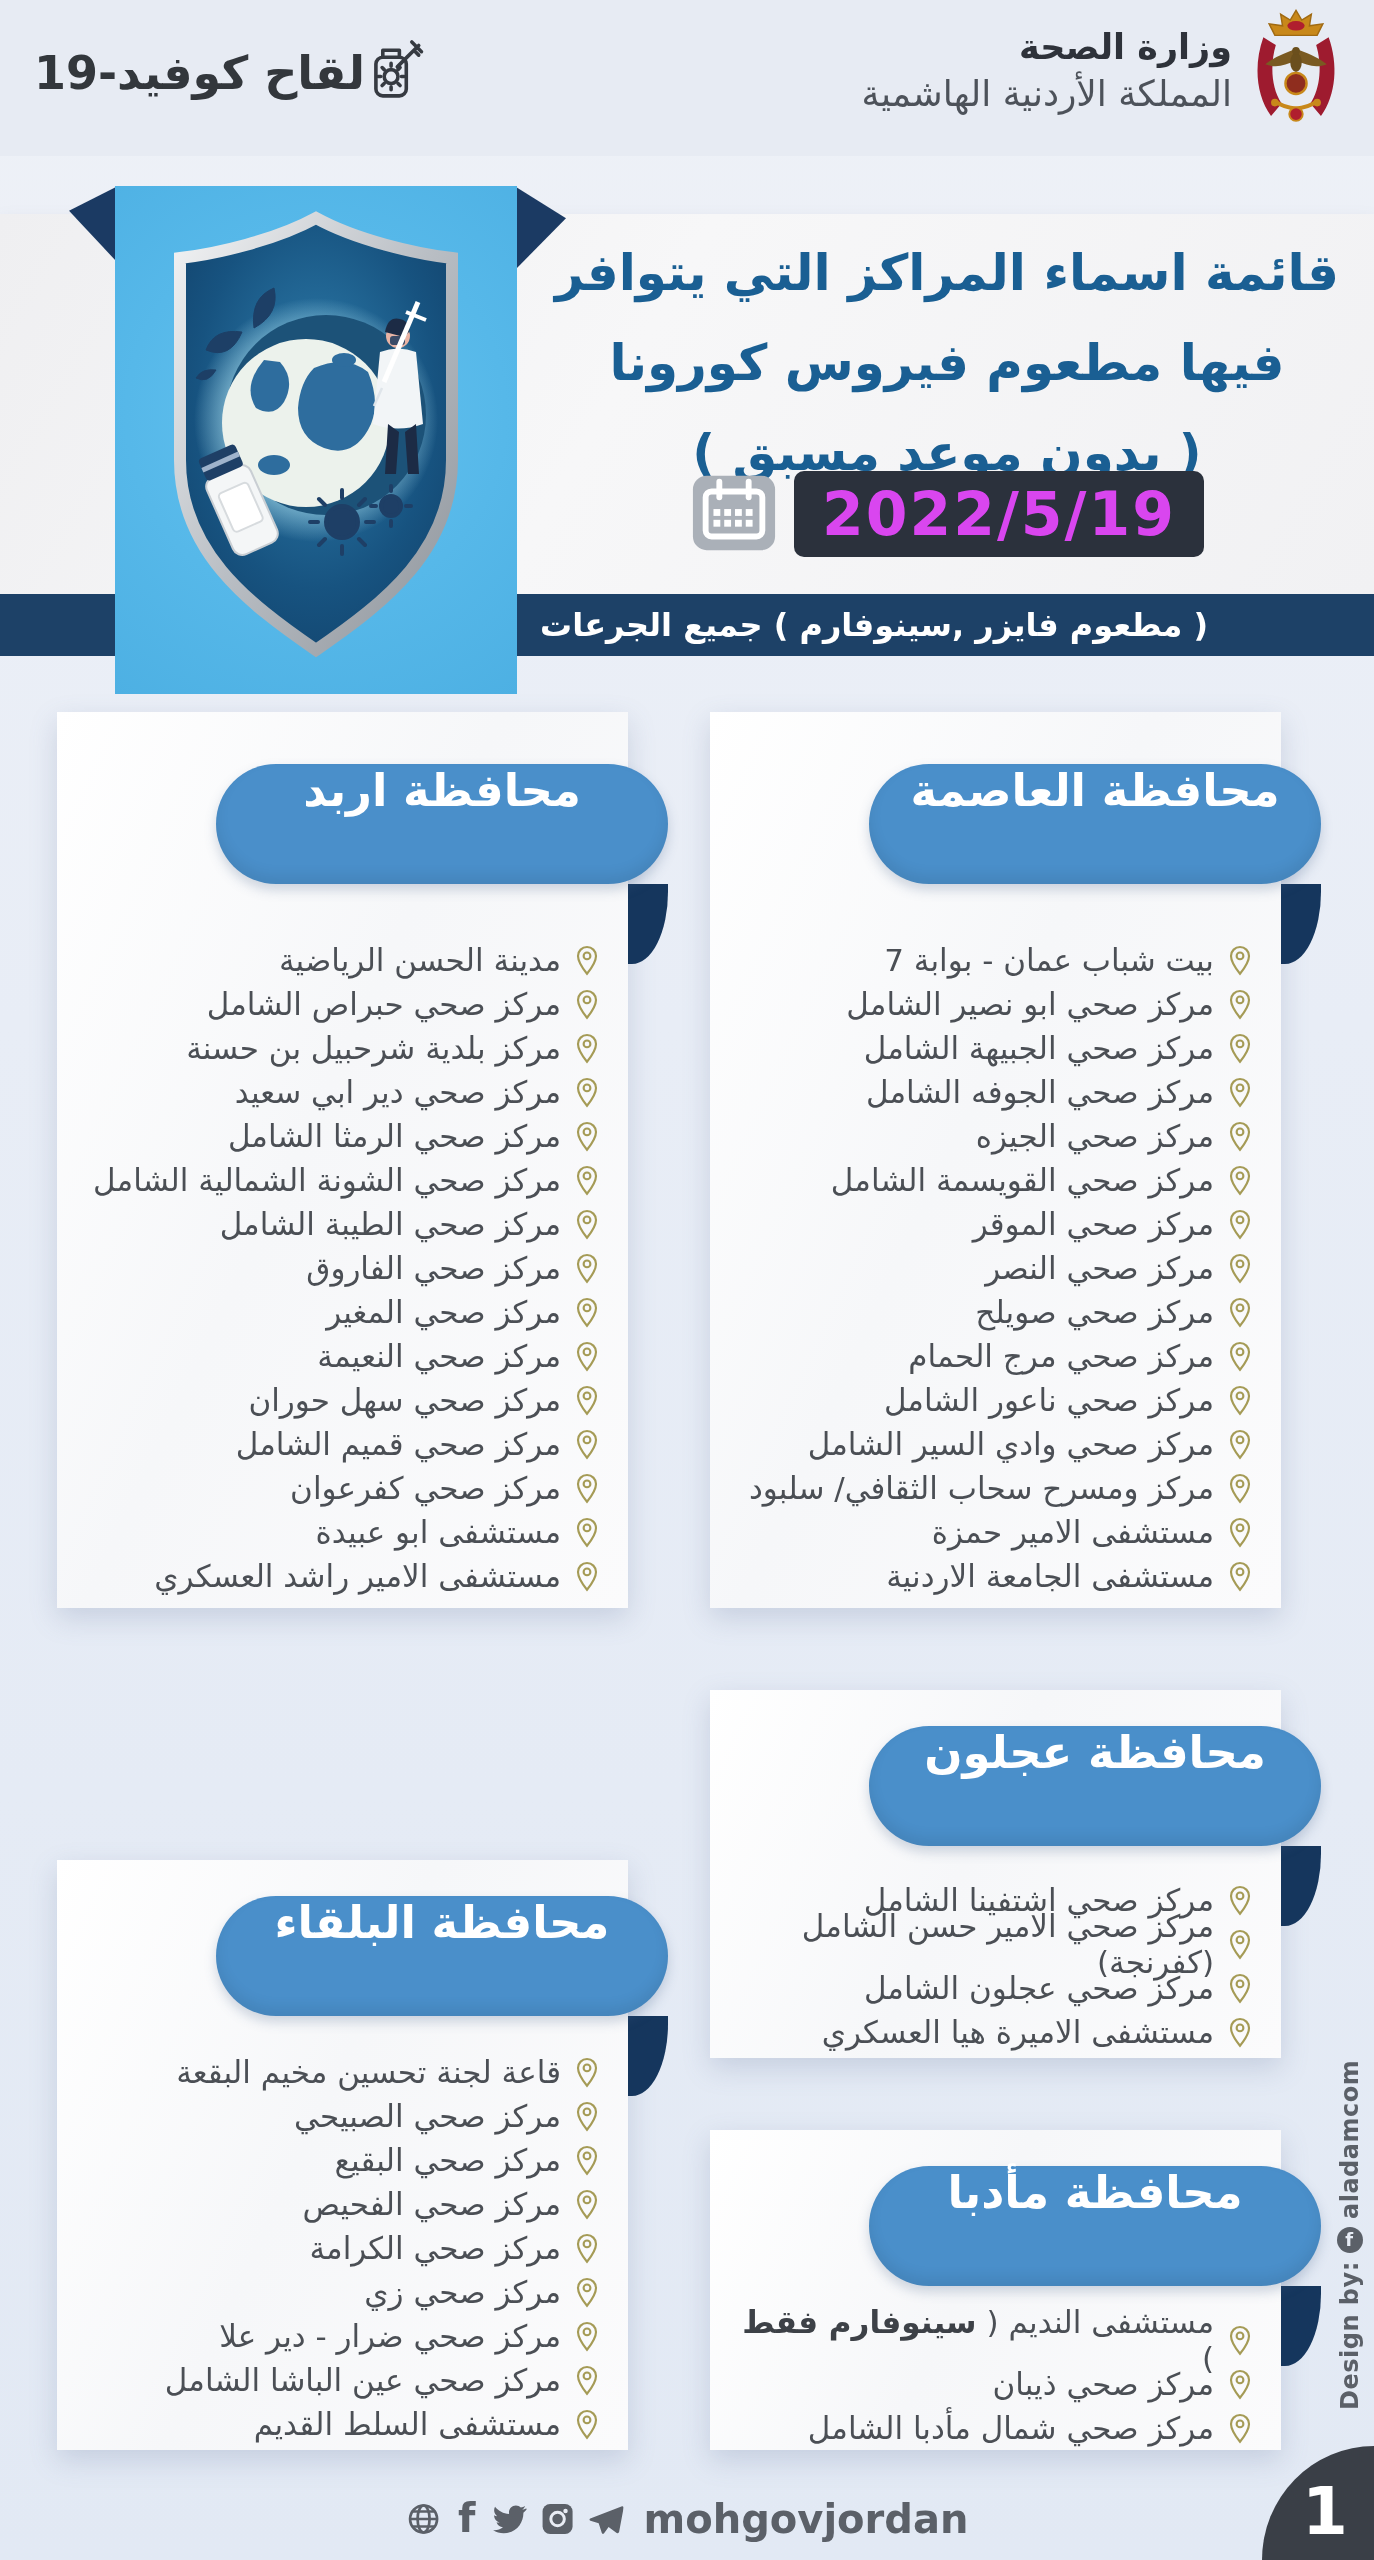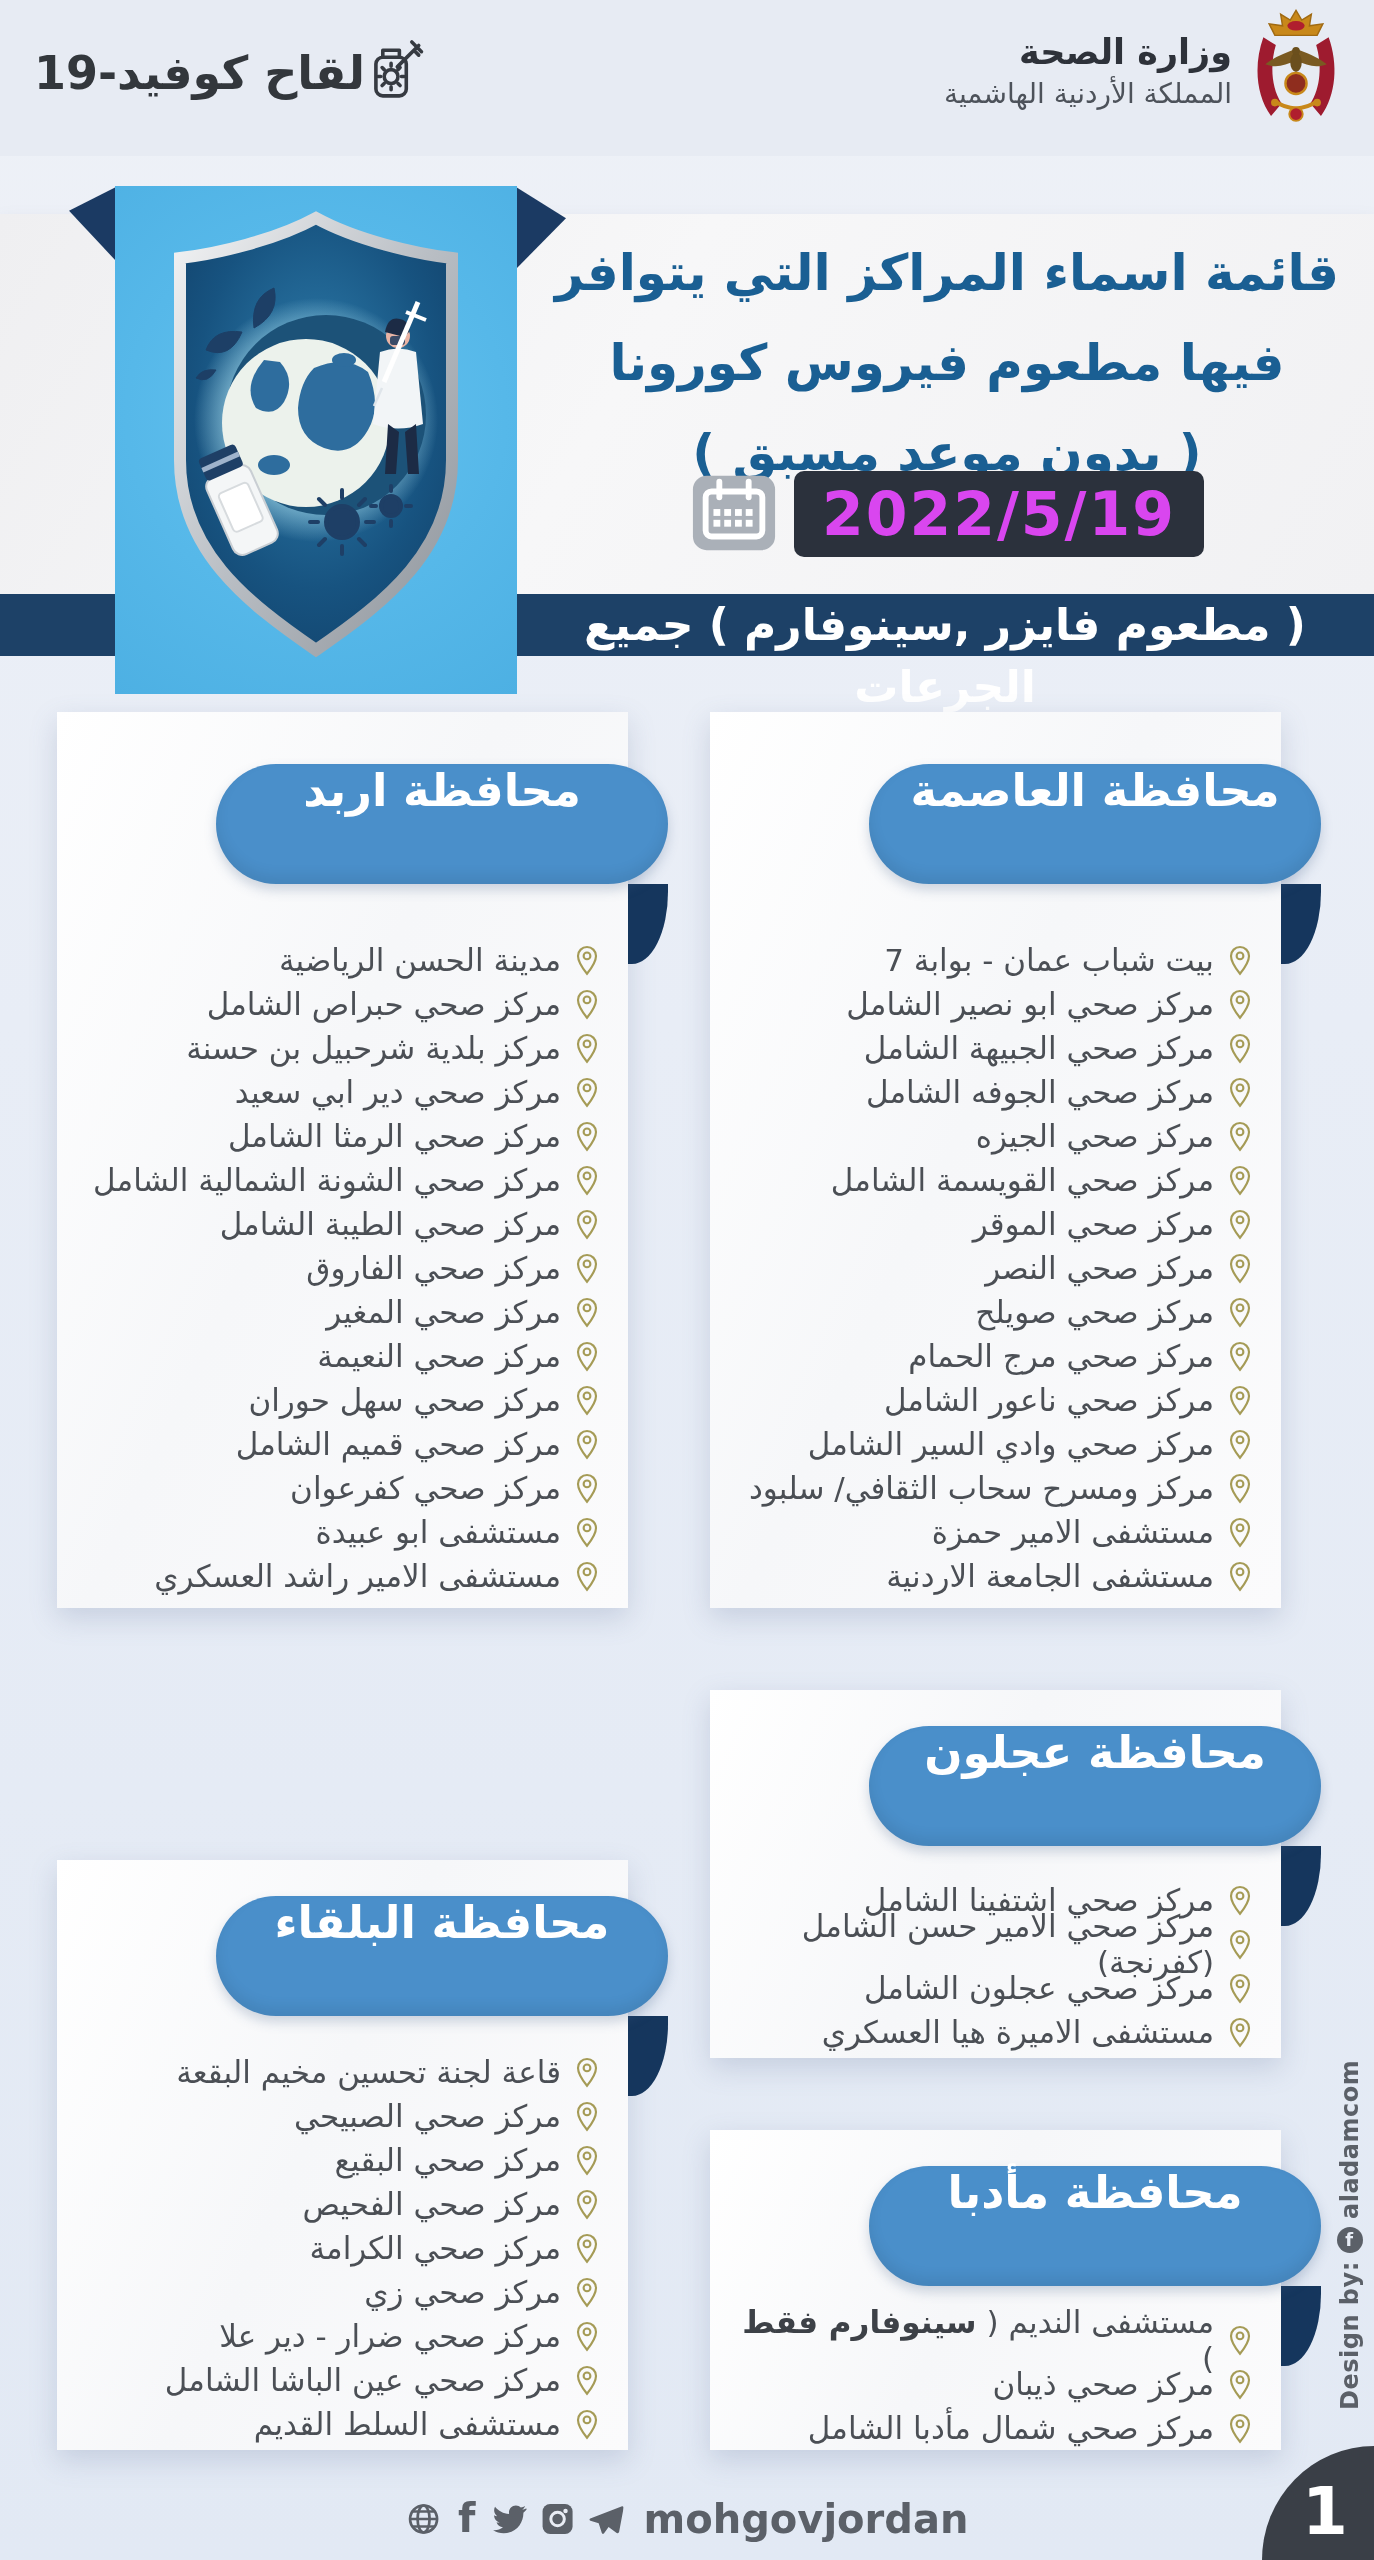--- a/index.html
+++ b/index.html
@@ -7,29 +7,29 @@
   .page{position:relative;width:1374px;height:2560px;margin:0 auto;overflow:hidden;
         background:linear-gradient(180deg,#eef1f7 0%,#e8edf6 40%,#e2e9f4 100%);}
 
   
   .topbar{position:absolute;left:0;top:0;width:1374px;height:156px;background:#e7ebf3;}
   .brand-left{position:absolute;left:34px;top:36px;display:flex;flex-direction:row-reverse;align-items:center;gap:4px;}
   .brand-left .label{font-size:46px;font-weight:700;color:#33373c;}
   .ministry{position:absolute;right:30px;top:6px;display:flex;align-items:center;gap:16px;}
   .ministry-text{text-align:right;}
   .ministry-text .name{font-size:35px;font-weight:700;color:#2e323a;line-height:1.35;}
-  .ministry-text .kingdom{font-size:28px;color:#4d525a;line-height:1.3;}
+  .ministry-text .kingdom{font-size:36px;color:#4d525a;line-height:1.3;}
 
   
   .band{position:absolute;left:0;top:214px;width:1374px;height:380px;
         background:linear-gradient(120deg,#efeff1 0%,#f7f7f8 45%,#f1f1f3 100%);
         box-shadow:0 8px 16px rgba(110,120,145,.18);}
   .navybar{position:absolute;left:0;top:594px;width:1374px;height:62px;background:#1d4167;}
   .navybar .bar-text{position:absolute;left:540px;right:24px;top:0;height:62px;line-height:62px;
-        text-align:center;color:#ffffff;font-size:44px;font-weight:700;direction:rtl;}
+        text-align:left;color:#ffffff;font-size:32px;font-weight:700;direction:rtl;}
 
   
   .vfold{position:absolute;background:#1b3a63;}
   .vfold.left{left:69px;top:187px;width:47px;height:74px;clip-path:polygon(100% 0,100% 100%,0 32%);}
   .vfold.right{left:516px;top:187px;width:50px;height:82px;clip-path:polygon(0 0,0 100%,100% 38%);}
   .vribbon{position:absolute;left:115px;top:186px;width:402px;height:508px;
         background:radial-gradient(circle at 50% 45%,#63c2ef 0%,#56b8e9 55%,#4db0e3 100%);z-index:3;}
   .shield-wrap{position:absolute;left:146px;top:210px;width:340px;height:450px;z-index:4;}
 
   

